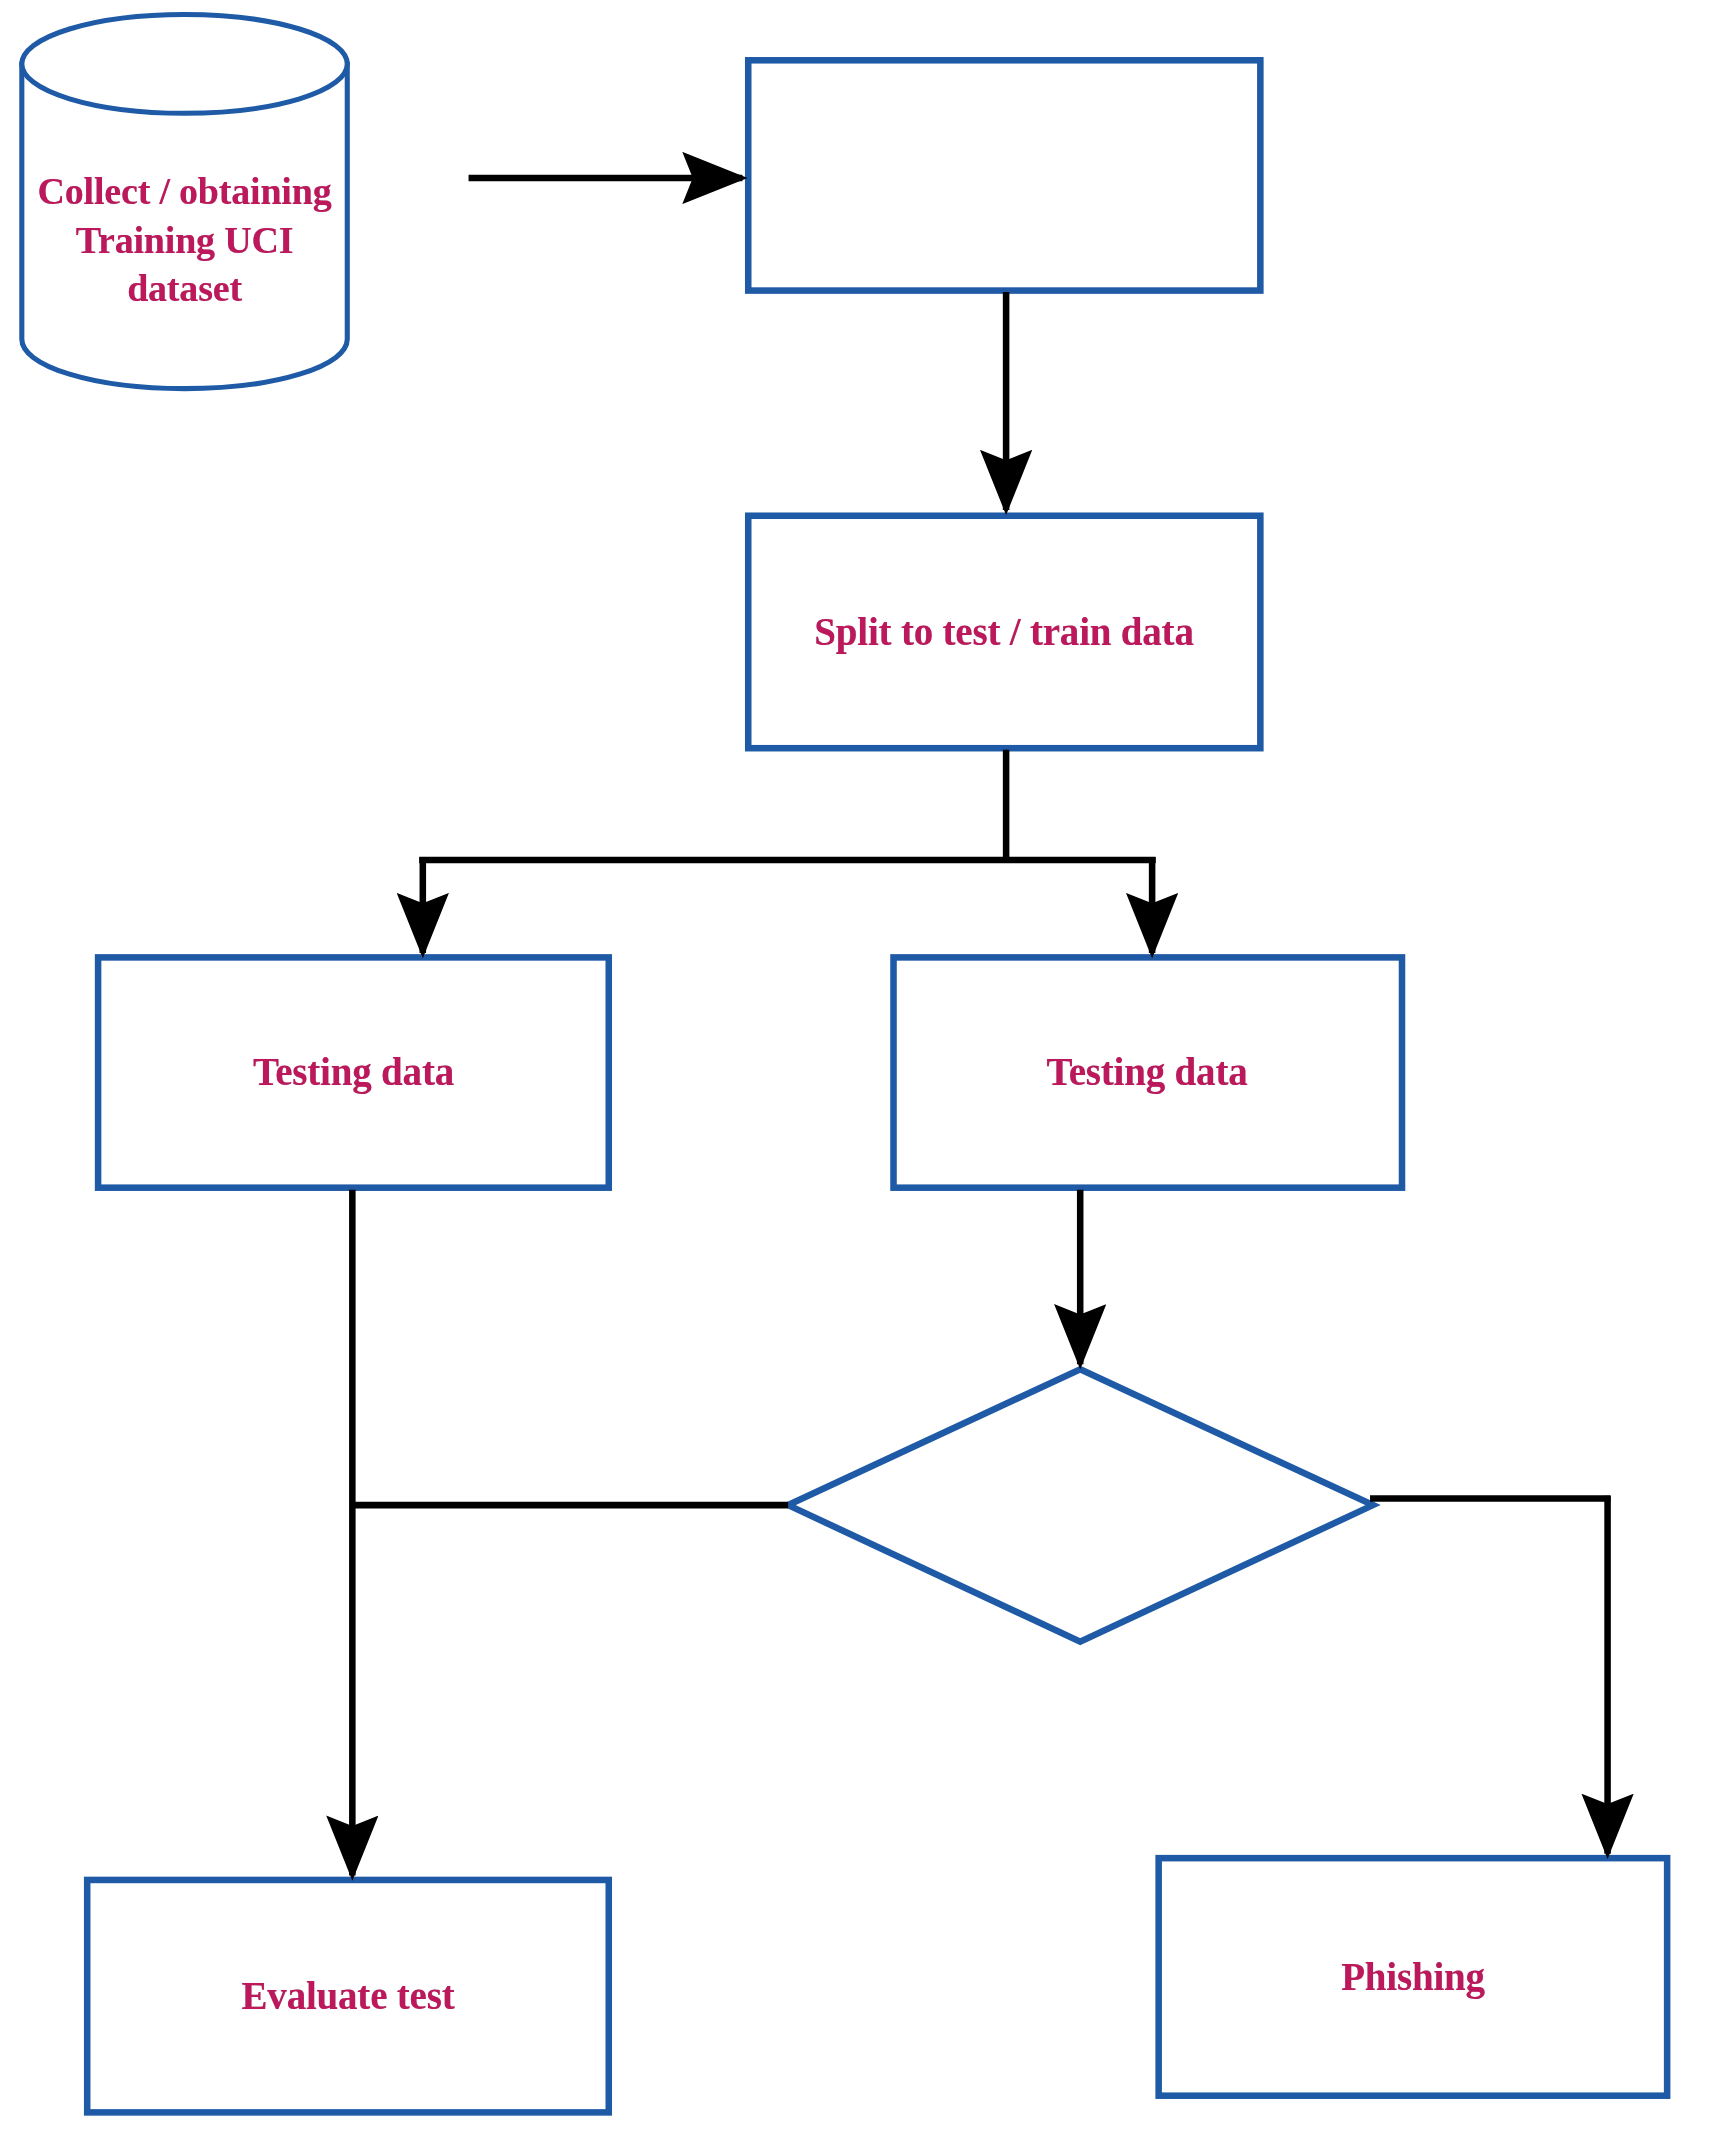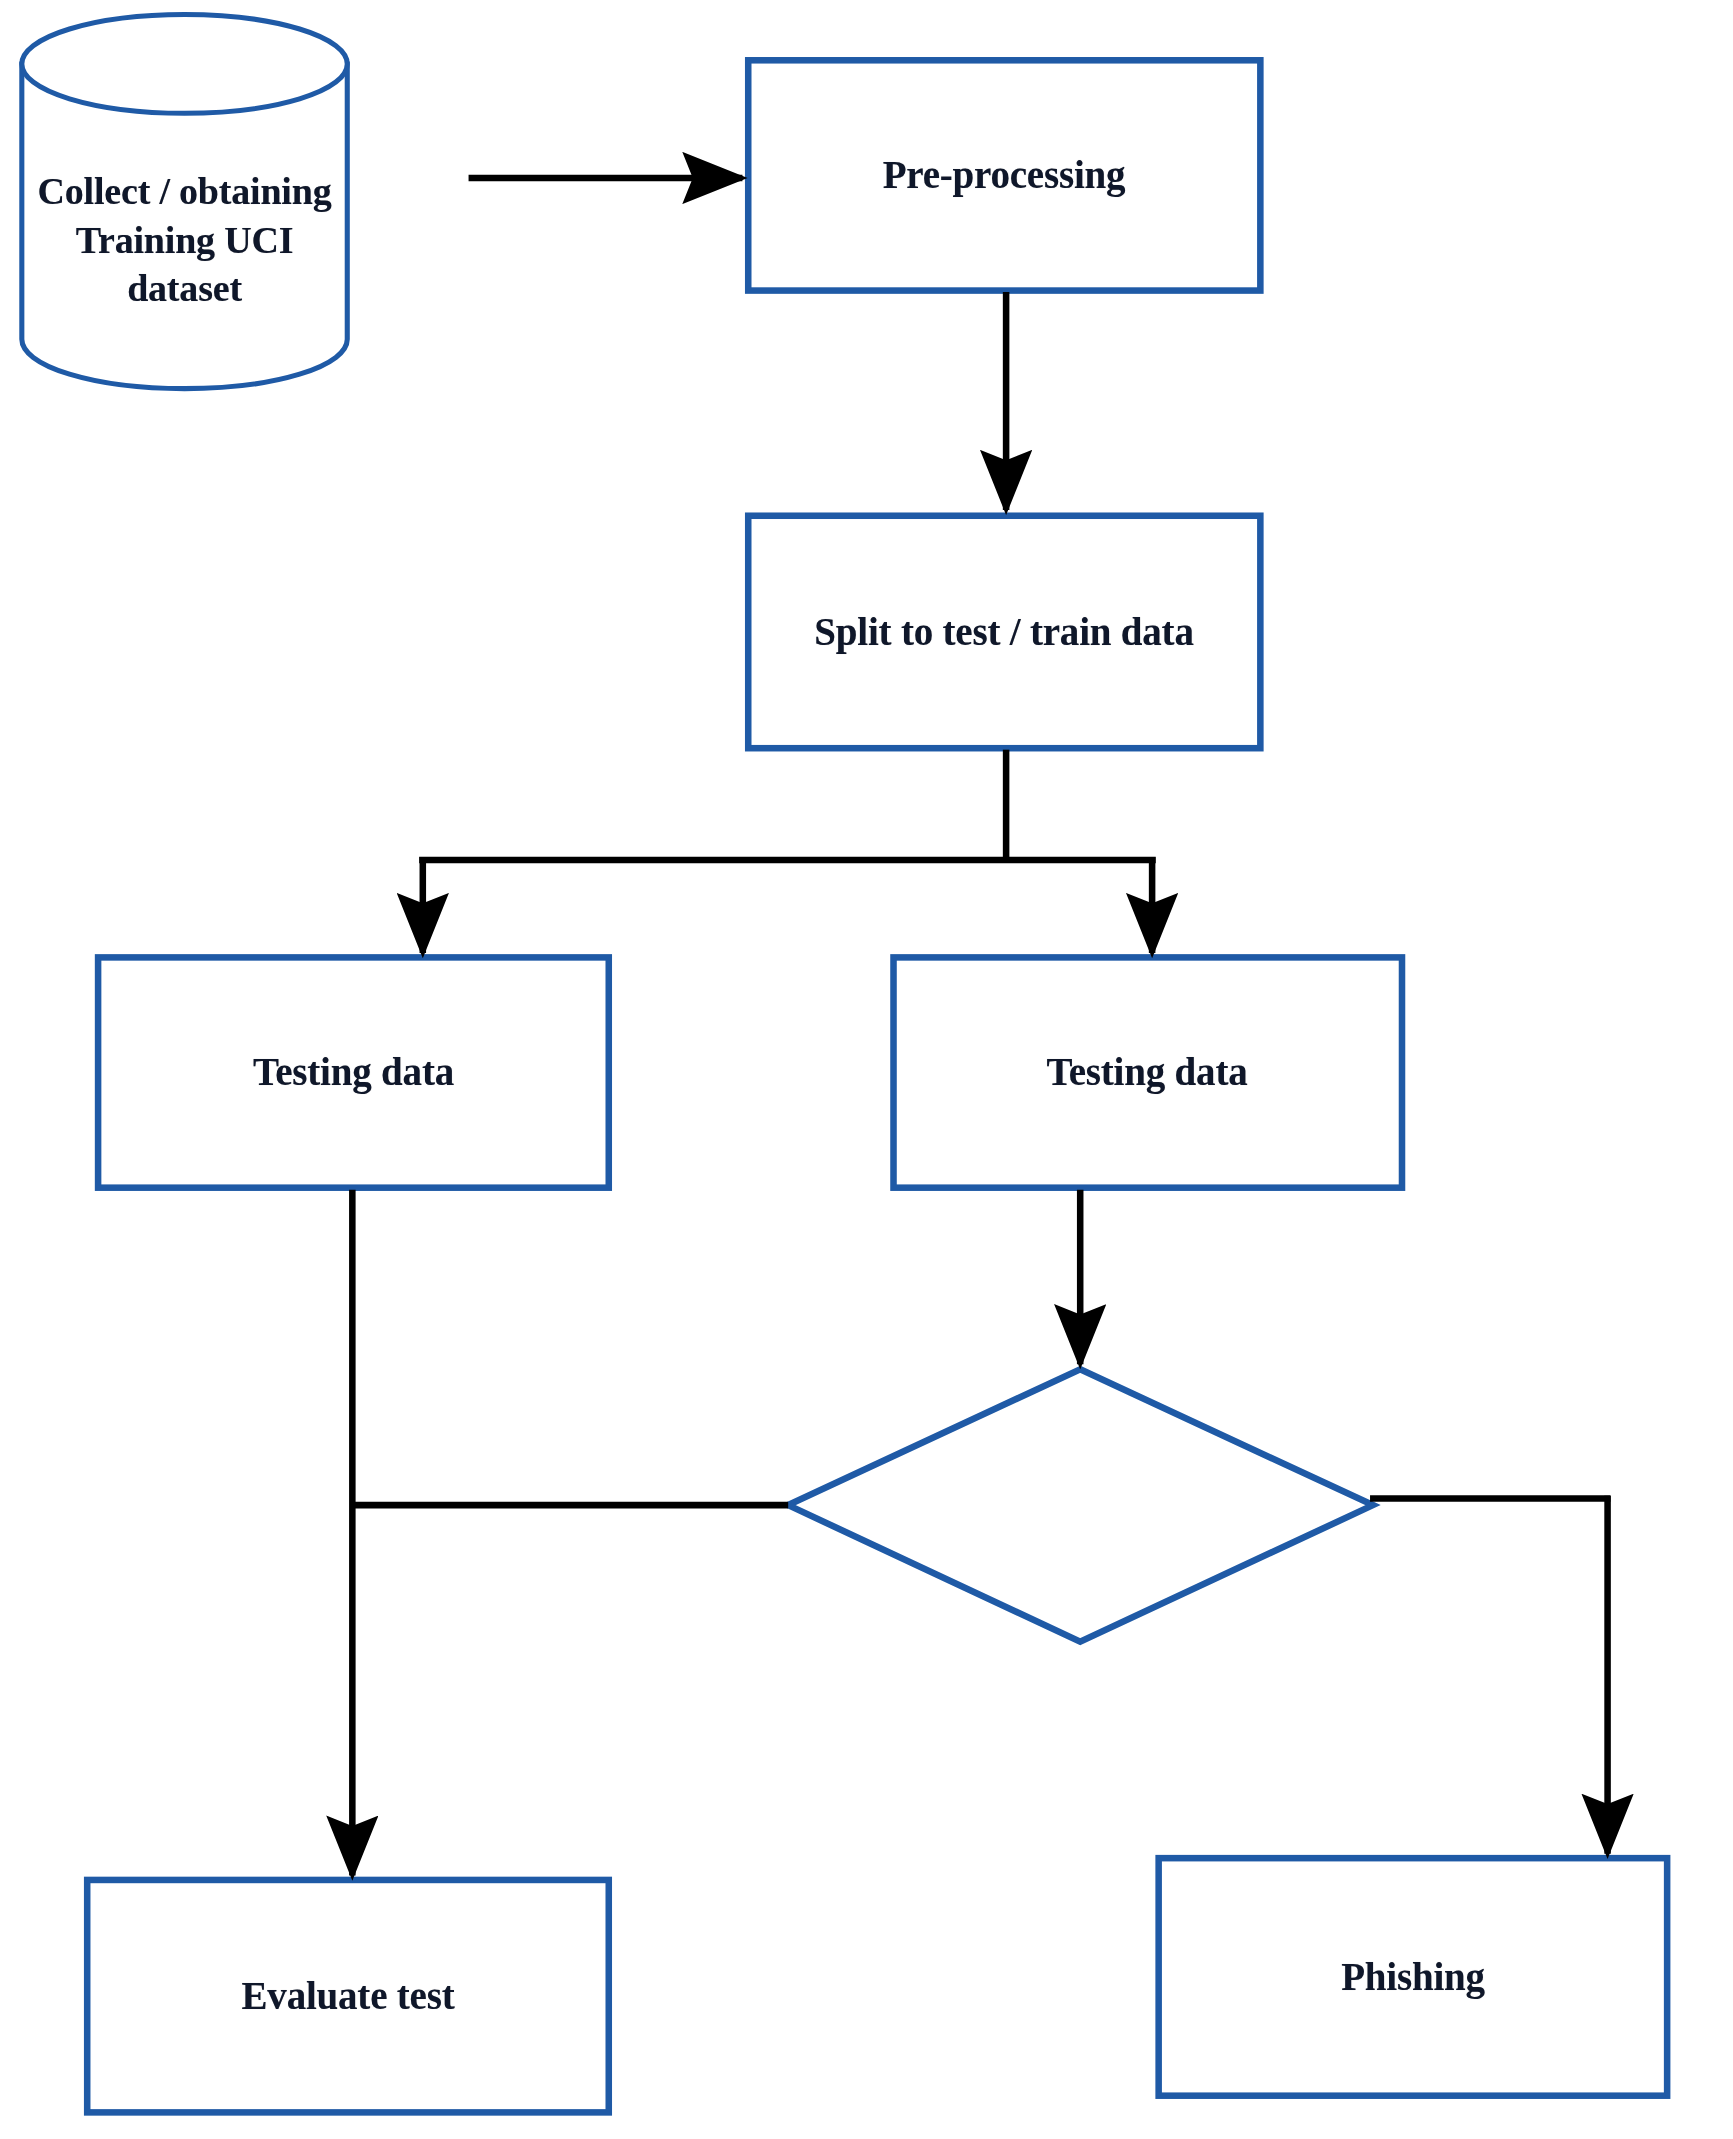--- a/index.html
+++ b/index.html
@@ -23,21 +23,21 @@
     width: 1734px;
     height: 2140px;
   }
   .node-label {
     position: absolute;
     display: flex;
     align-items: center;
     justify-content: center;
     text-align: center;
     font-weight: bold;
-    color: #0f172a;
+    color: #be185d;
     font-size: 39px;
     line-height: 1.28;
     letter-spacing: -0.2px;
     pointer-events: none;
     text-shadow: 0 0 0.7px rgba(0,0,0,0.35);
   }
   .shape-hit {
     position: absolute;
     background: transparent;
   }
@@ -95,21 +95,20 @@
   </svg>
 
   <div class="node-label" style="left:32px; top:131px; width:305px; height:218px; font-size:38px;">
     <span>
       <span>Collect / obtaining</span><br>
       <span>Training UCI</span><br>
       <span>dataset</span>
     </span>
   </div>
 
-  <div class="node-label" style="left:748px; top:60px; width:512px; height:230px;">Pre-processing</div>
 
   <div class="node-label" style="left:748px; top:516px; width:512px; height:232px;">Split to test / train data</div>
 
   <div class="node-label" style="left:98px; top:957px; width:511px; height:230px;">Testing data</div>
 
   <div class="node-label" style="left:893px; top:957px; width:508px; height:230px;">Testing data</div>
 
 
   <div class="node-label" style="left:87px; top:1880px; width:522px; height:232px;">Evaluate test</div>
 

